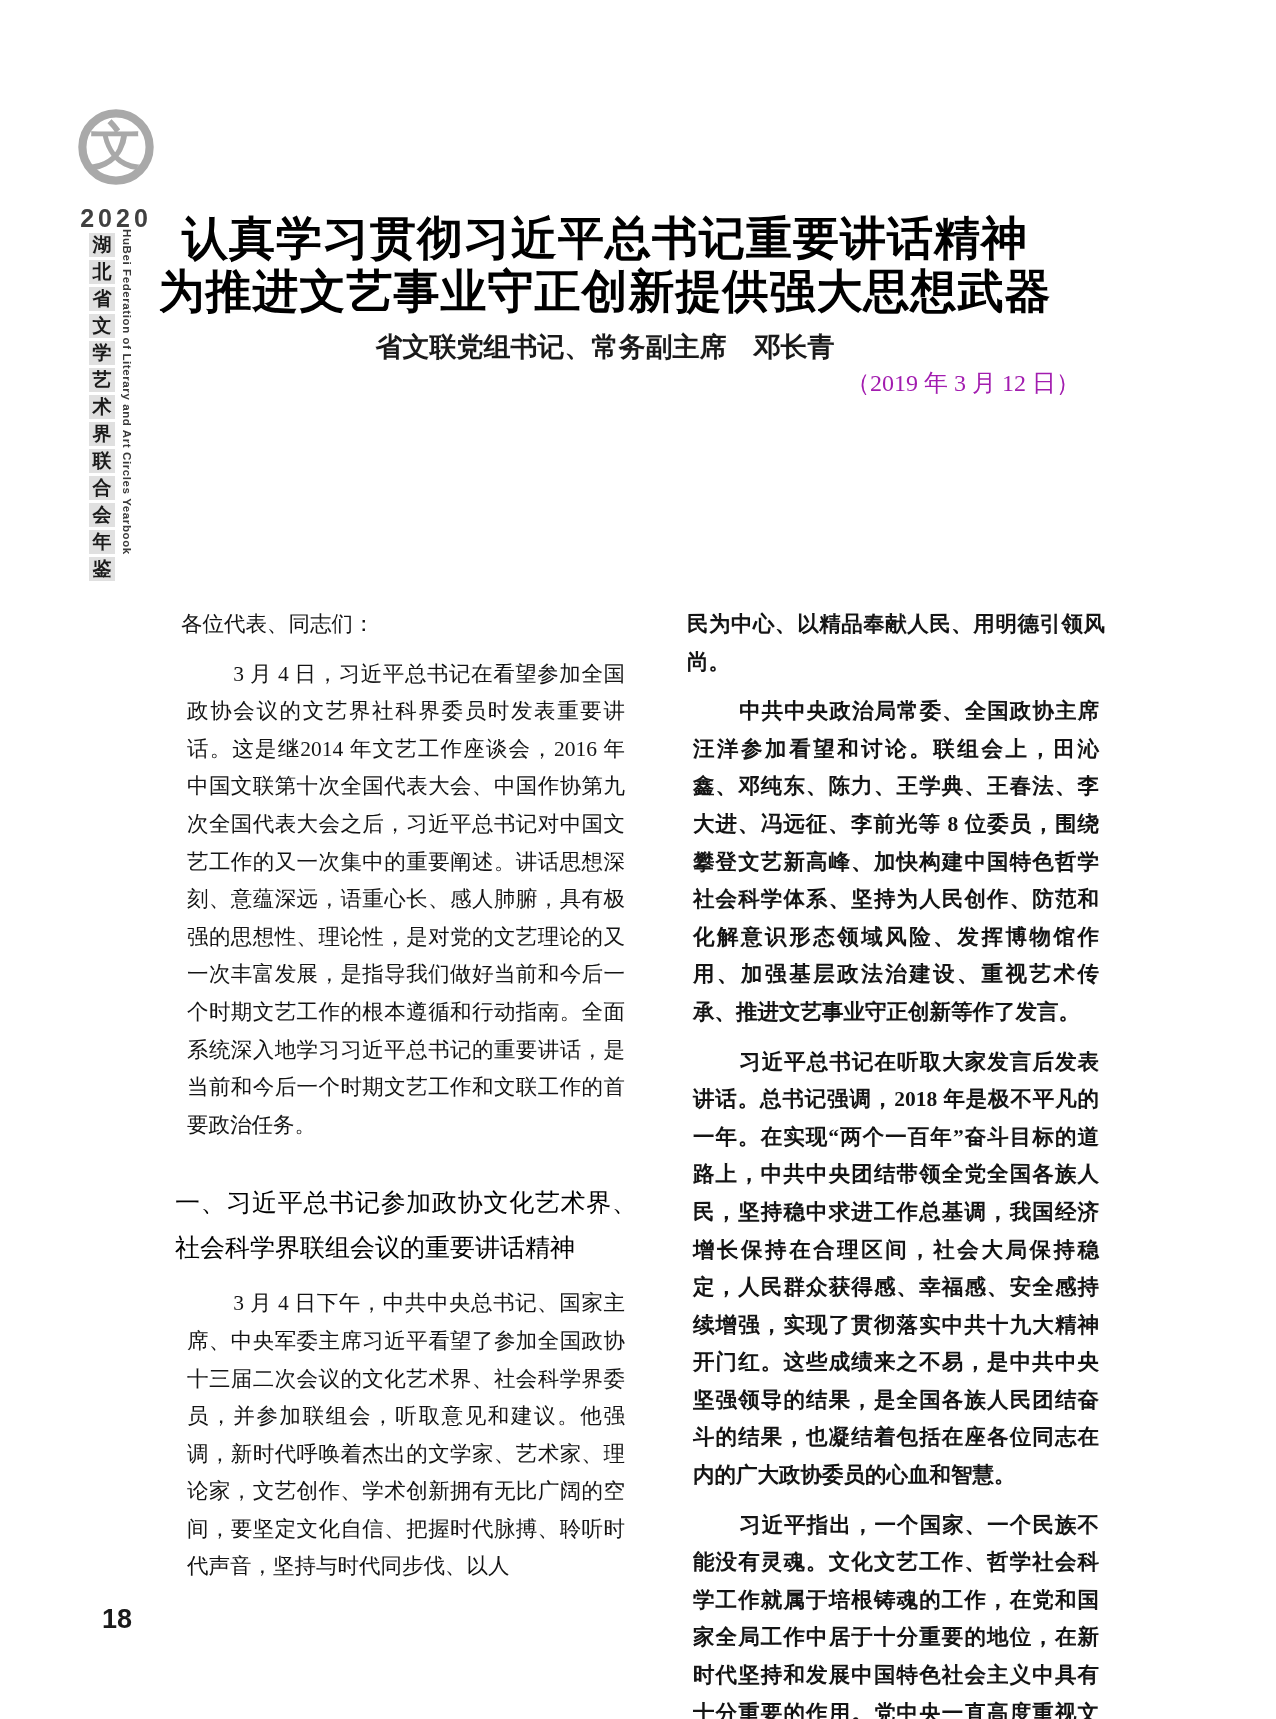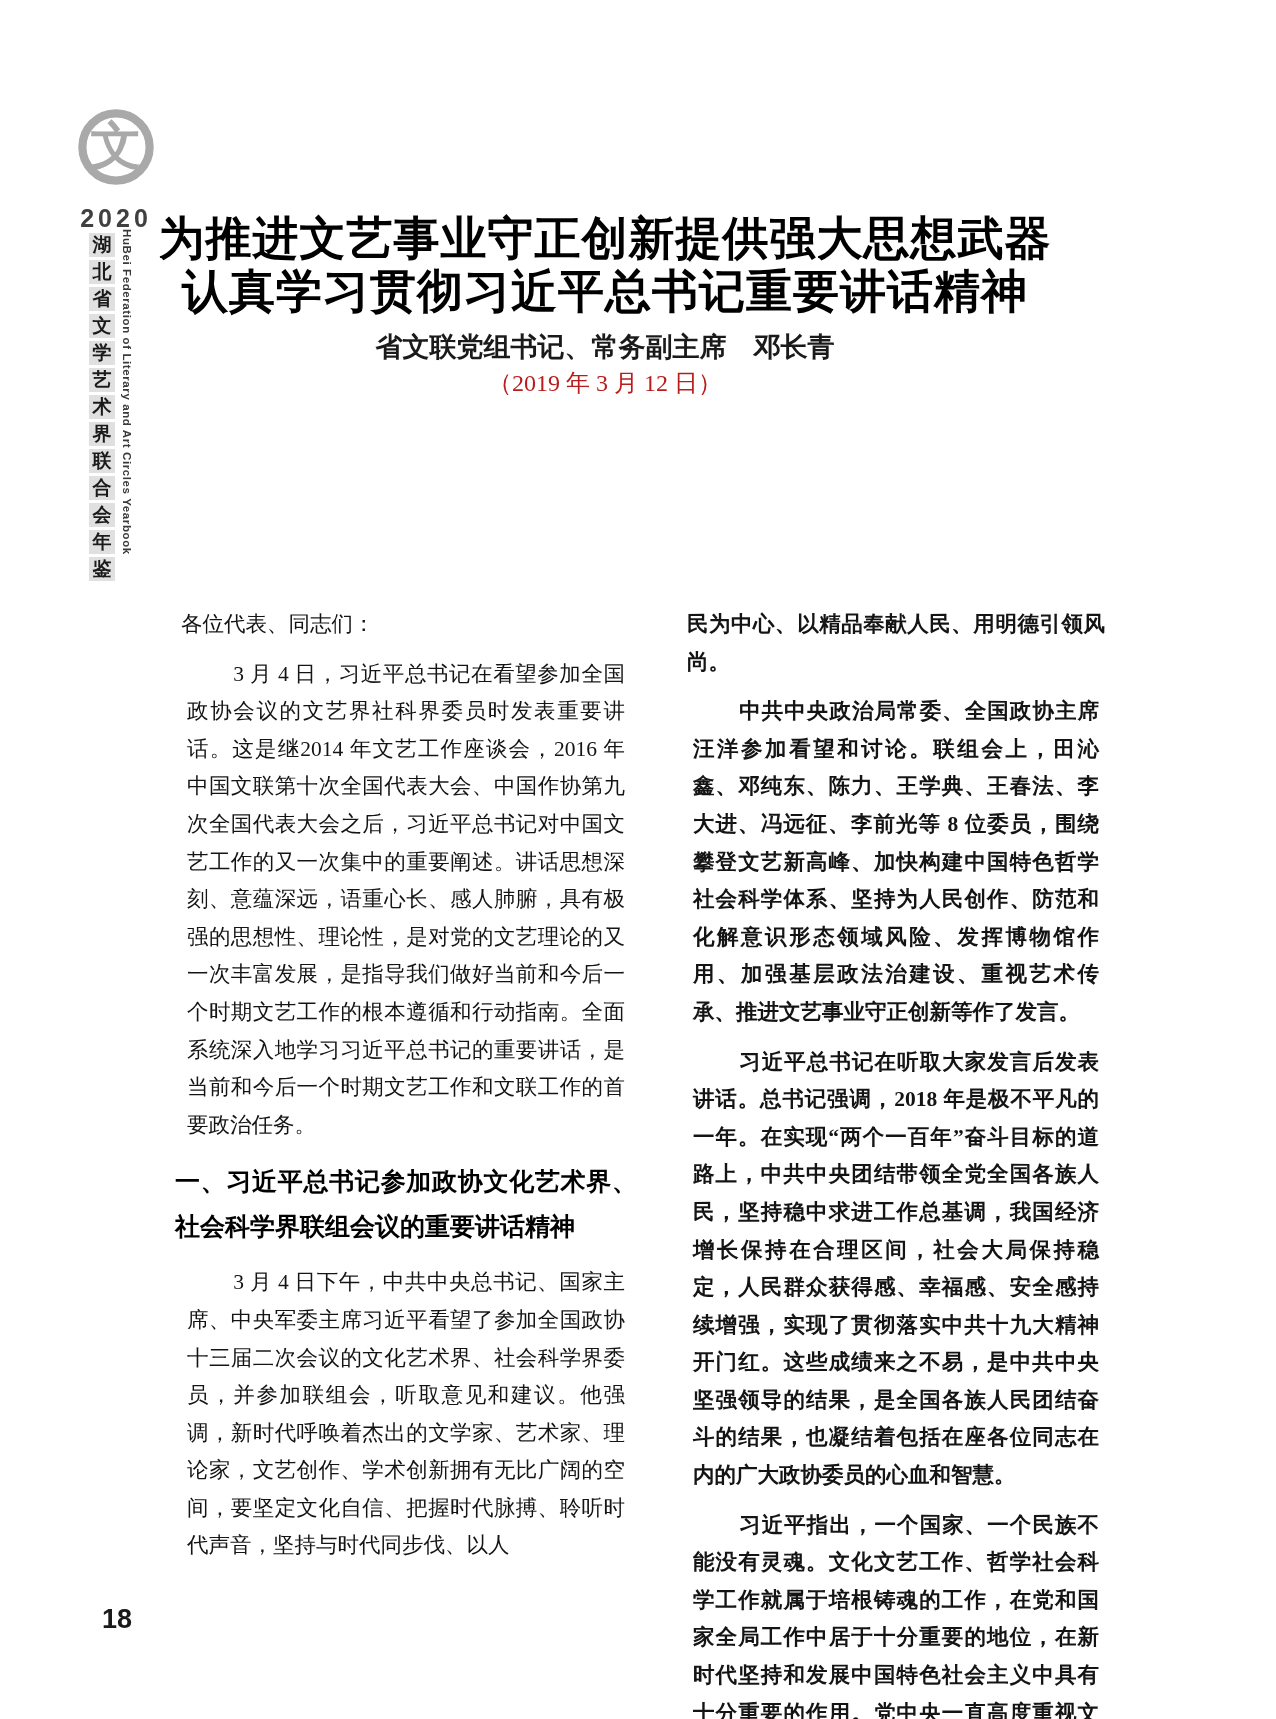--- a/index.html
+++ b/index.html
@@ -54,38 +54,38 @@
     font-weight:900; font-size:46px; line-height:53px;
     letter-spacing:1px; color:#000000;
   }
   .byline {
     position:absolute; left:130px; top:329px; width:950px;
     text-align:center; font-size:27px; font-weight:600;
     color:#1a1a1a;
   }
   .dateline {
     position:absolute; left:130px; top:367px; width:950px;
-    text-align:center; font-size:24px; color:#b91c1c;
+    text-align:right; font-size:24px; color:#a21caf;
   }
 
   
   .col {
     position:absolute; top:600px;
     font-size:21.5px; line-height:37.6px;
     text-align:justify;
     color:#141414;
   }
   .col-left  { left:175px; width:462px; }
   .col-right { left:681px; width:430px;font-weight:bold; }
   .para   { margin:12px; text-indent:2.15em; }
   .noindent { margin:6px; text-indent:0; }
   .heading {
     font-family:"Liberation Sans", sans-serif;
-    font-weight:700; font-size:25px; line-height:45px;
-    margin:15px 0 15px 0; color:#000000;
+    font-weight:400; font-size:25px; line-height:45px;
+    margin:36px 0 15px 0; color:#000000;
     text-align:justify;
   }
 
   .page-number {
     position:absolute; left:102px; top:1604px;
     font-family:"Liberation Sans", sans-serif;
     font-weight:700; font-size:27px; color:#1a1a1a;
   }
 </style>
 </head>
@@ -112,22 +112,22 @@
       <span class="vchar">界</span>
       <span class="vchar">联</span>
       <span class="vchar">合</span>
       <span class="vchar">会</span>
       <span class="vchar">年</span>
       <span class="vchar">鉴</span>
     </div>
   <div class="sidebar-en">HuBei Federation of Literary and Art Circles Yearbook</div>
 
   <div class="title-block">
+    <div>认真学习贯彻习近平总书记重要讲话精神</div>
     <div>为推进文艺事业守正创新提供强大思想武器</div>
-    <div>认真学习贯彻习近平总书记重要讲话精神</div>
   </div>
   <div class="byline">省文联党组书记、常务副主席　邓长青</div>
   <div class="dateline">（2019 年 3 月 12 日）</div>
 
   <div class="col col-left">
     <p class="noindent">各位代表、同志们：</p>
     <p class="para">3 月 4 日，习近平总书记在看望参加全国政协会议的文艺界社科界委员时发表重要讲话。这是继2014 年文艺工作座谈会，2016 年中国文联第十次全国代表大会、中国作协第九次全国代表大会之后，习近平总书记对中国文艺工作的又一次集中的重要阐述。讲话思想深刻、意蕴深远，语重心长、感人肺腑，具有极强的思想性、理论性，是对党的文艺理论的又一次丰富发展，是指导我们做好当前和今后一个时期文艺工作的根本遵循和行动指南。全面系统深入地学习习近平总书记的重要讲话，是当前和今后一个时期文艺工作和文联工作的首要政治任务。</p>
     <div class="heading">一、习近平总书记参加政协文化艺术界、社会科学界联组会议的重要讲话精神</div>
     <p class="para">3 月 4 日下午，中共中央总书记、国家主席、中央军委主席习近平看望了参加全国政协十三届二次会议的文化艺术界、社会科学界委员，并参加联组会，听取意见和建议。他强调，新时代呼唤着杰出的文学家、艺术家、理论家，文艺创作、学术创新拥有无比广阔的空间，要坚定文化自信、把握时代脉搏、聆听时代声音，坚持与时代同步伐、以人</p>
   </div>

